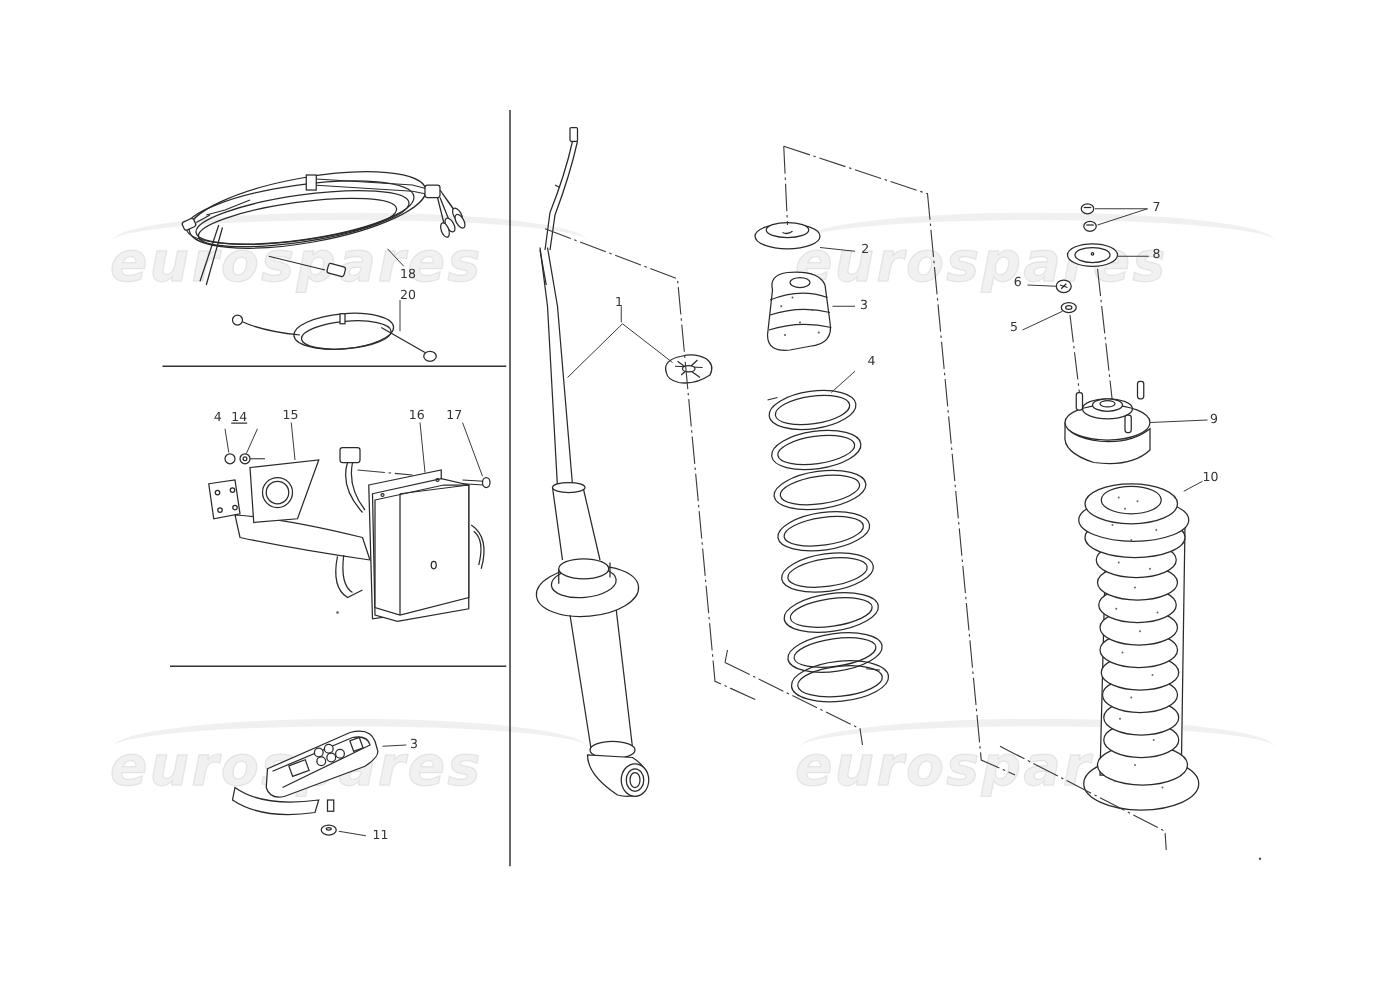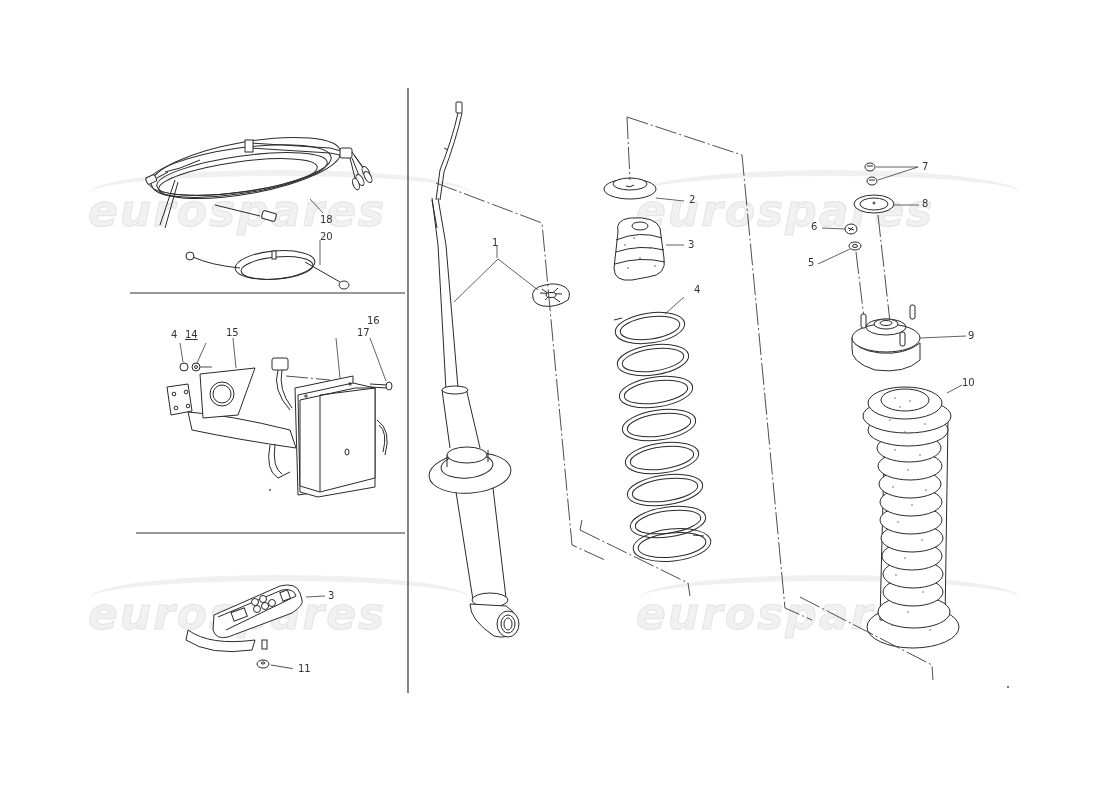--- a/index.html
+++ b/index.html
@@ -323,17 +323,17 @@
   <div class="callout" style="left:811px;top:222px;">6</div>
   <div class="callout" style="left:922px;top:162px;">7</div>
   <div class="callout" style="left:922px;top:199px;">8</div>
   <div class="callout" style="left:968px;top:331px;">9</div>
   <div class="callout" style="left:962px;top:378px;">10</div>
   <div class="callout" style="left:298px;top:664px;">11</div>
   <div class="callout" style="left:328px;top:591px;">3</div>
   <div class="callout" style="left:171px;top:330px;">4</div>
   <div class="callout" style="left:185px;top:330px;text-decoration:underline;">14</div>
   <div class="callout" style="left:226px;top:328px;">15</div>
-  <div class="callout" style="left:327px;top:316px;margin-left:40px;">16</div>
+  <div class="callout" style="left:327px;top:328px;">16</div>
   <div class="callout" style="left:357px;top:328px;">17</div>
   <div class="callout" style="left:320px;top:215px;">18</div>
   <div class="callout" style="left:320px;top:232px;">20</div>
 </div>
 
 </body></html>

